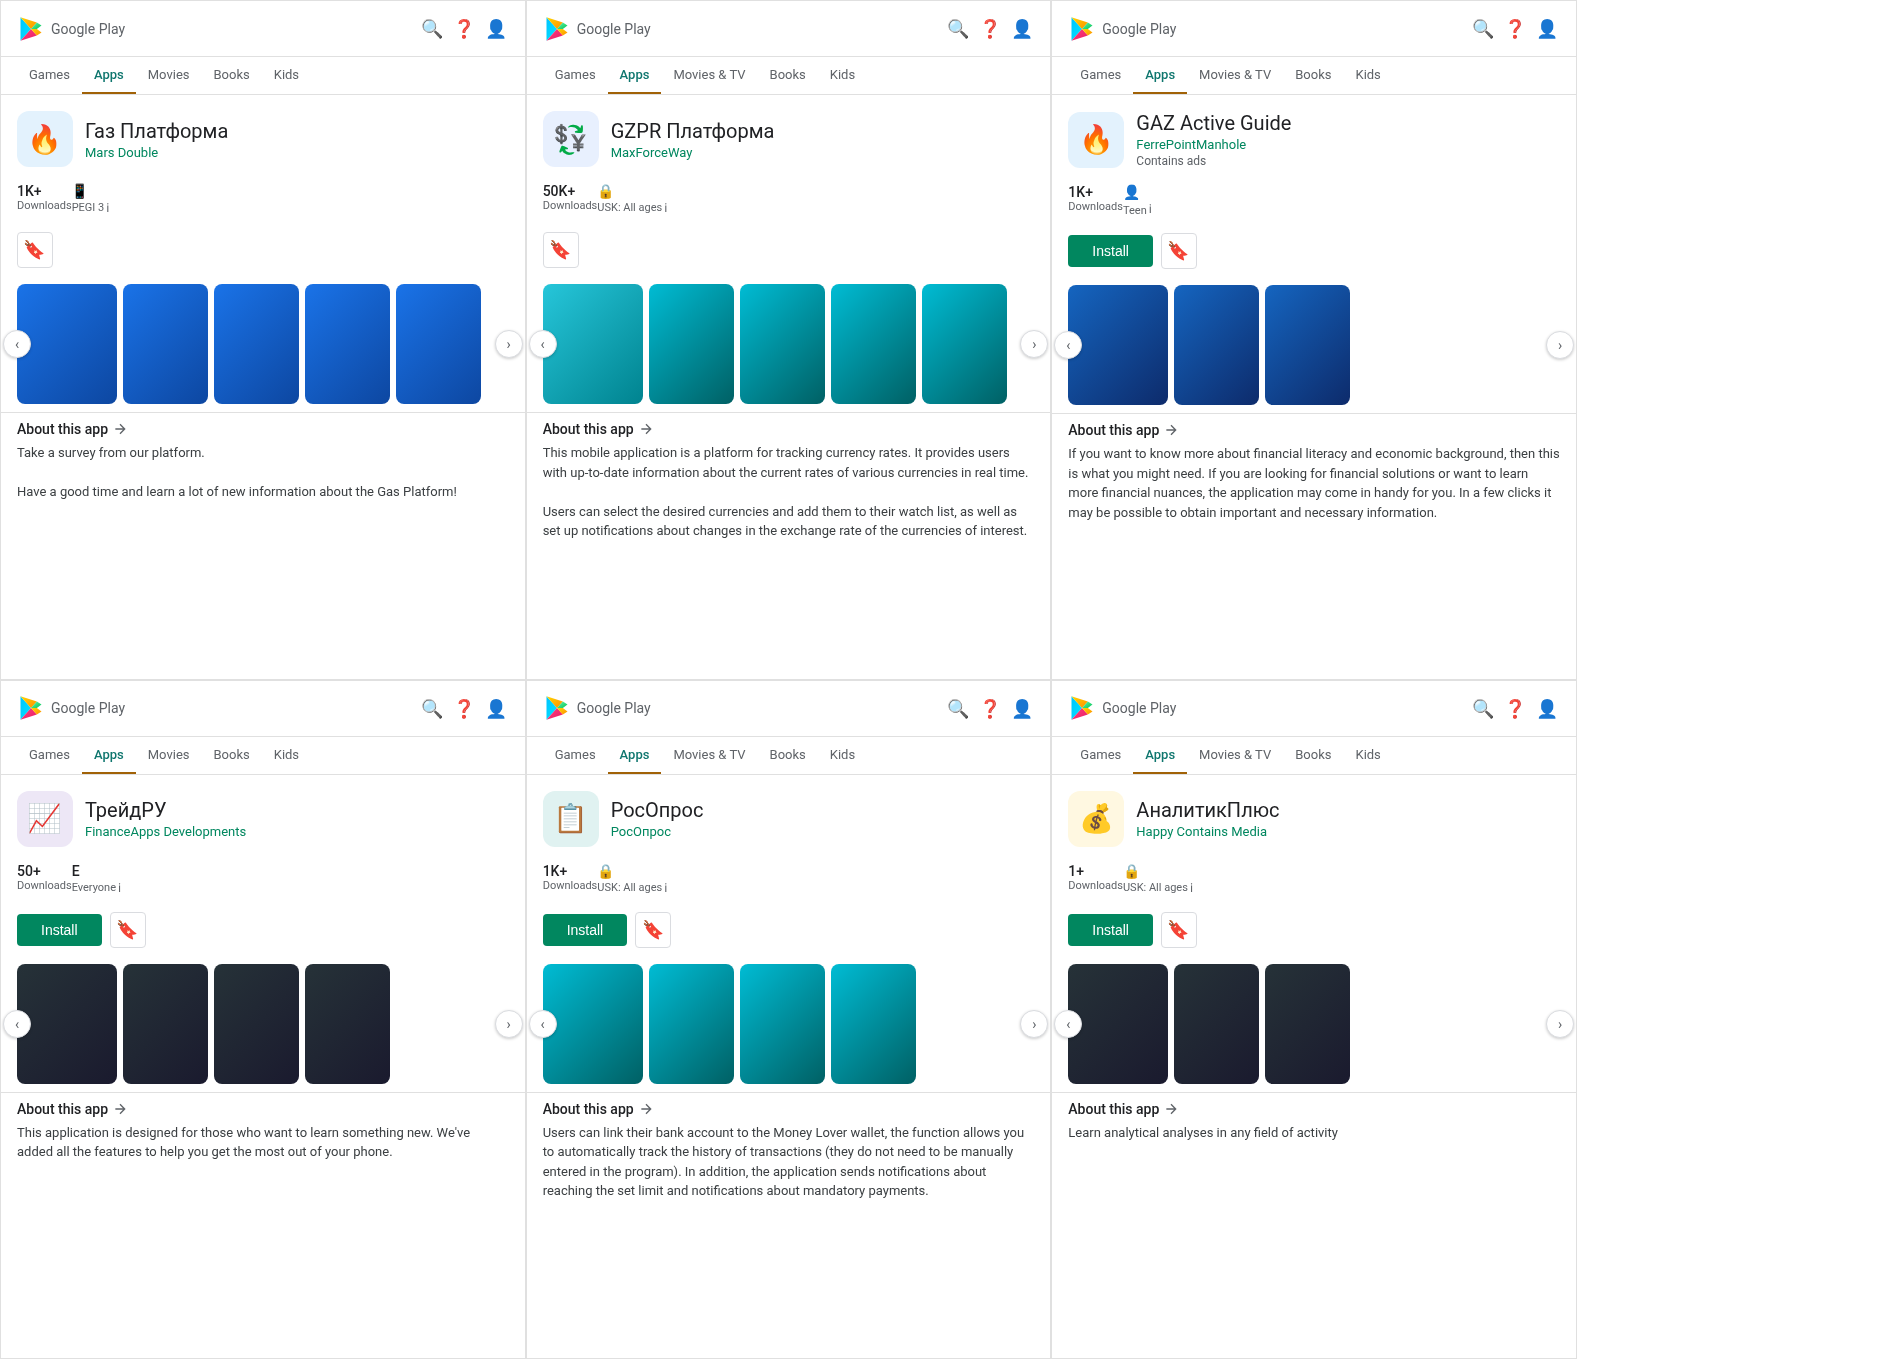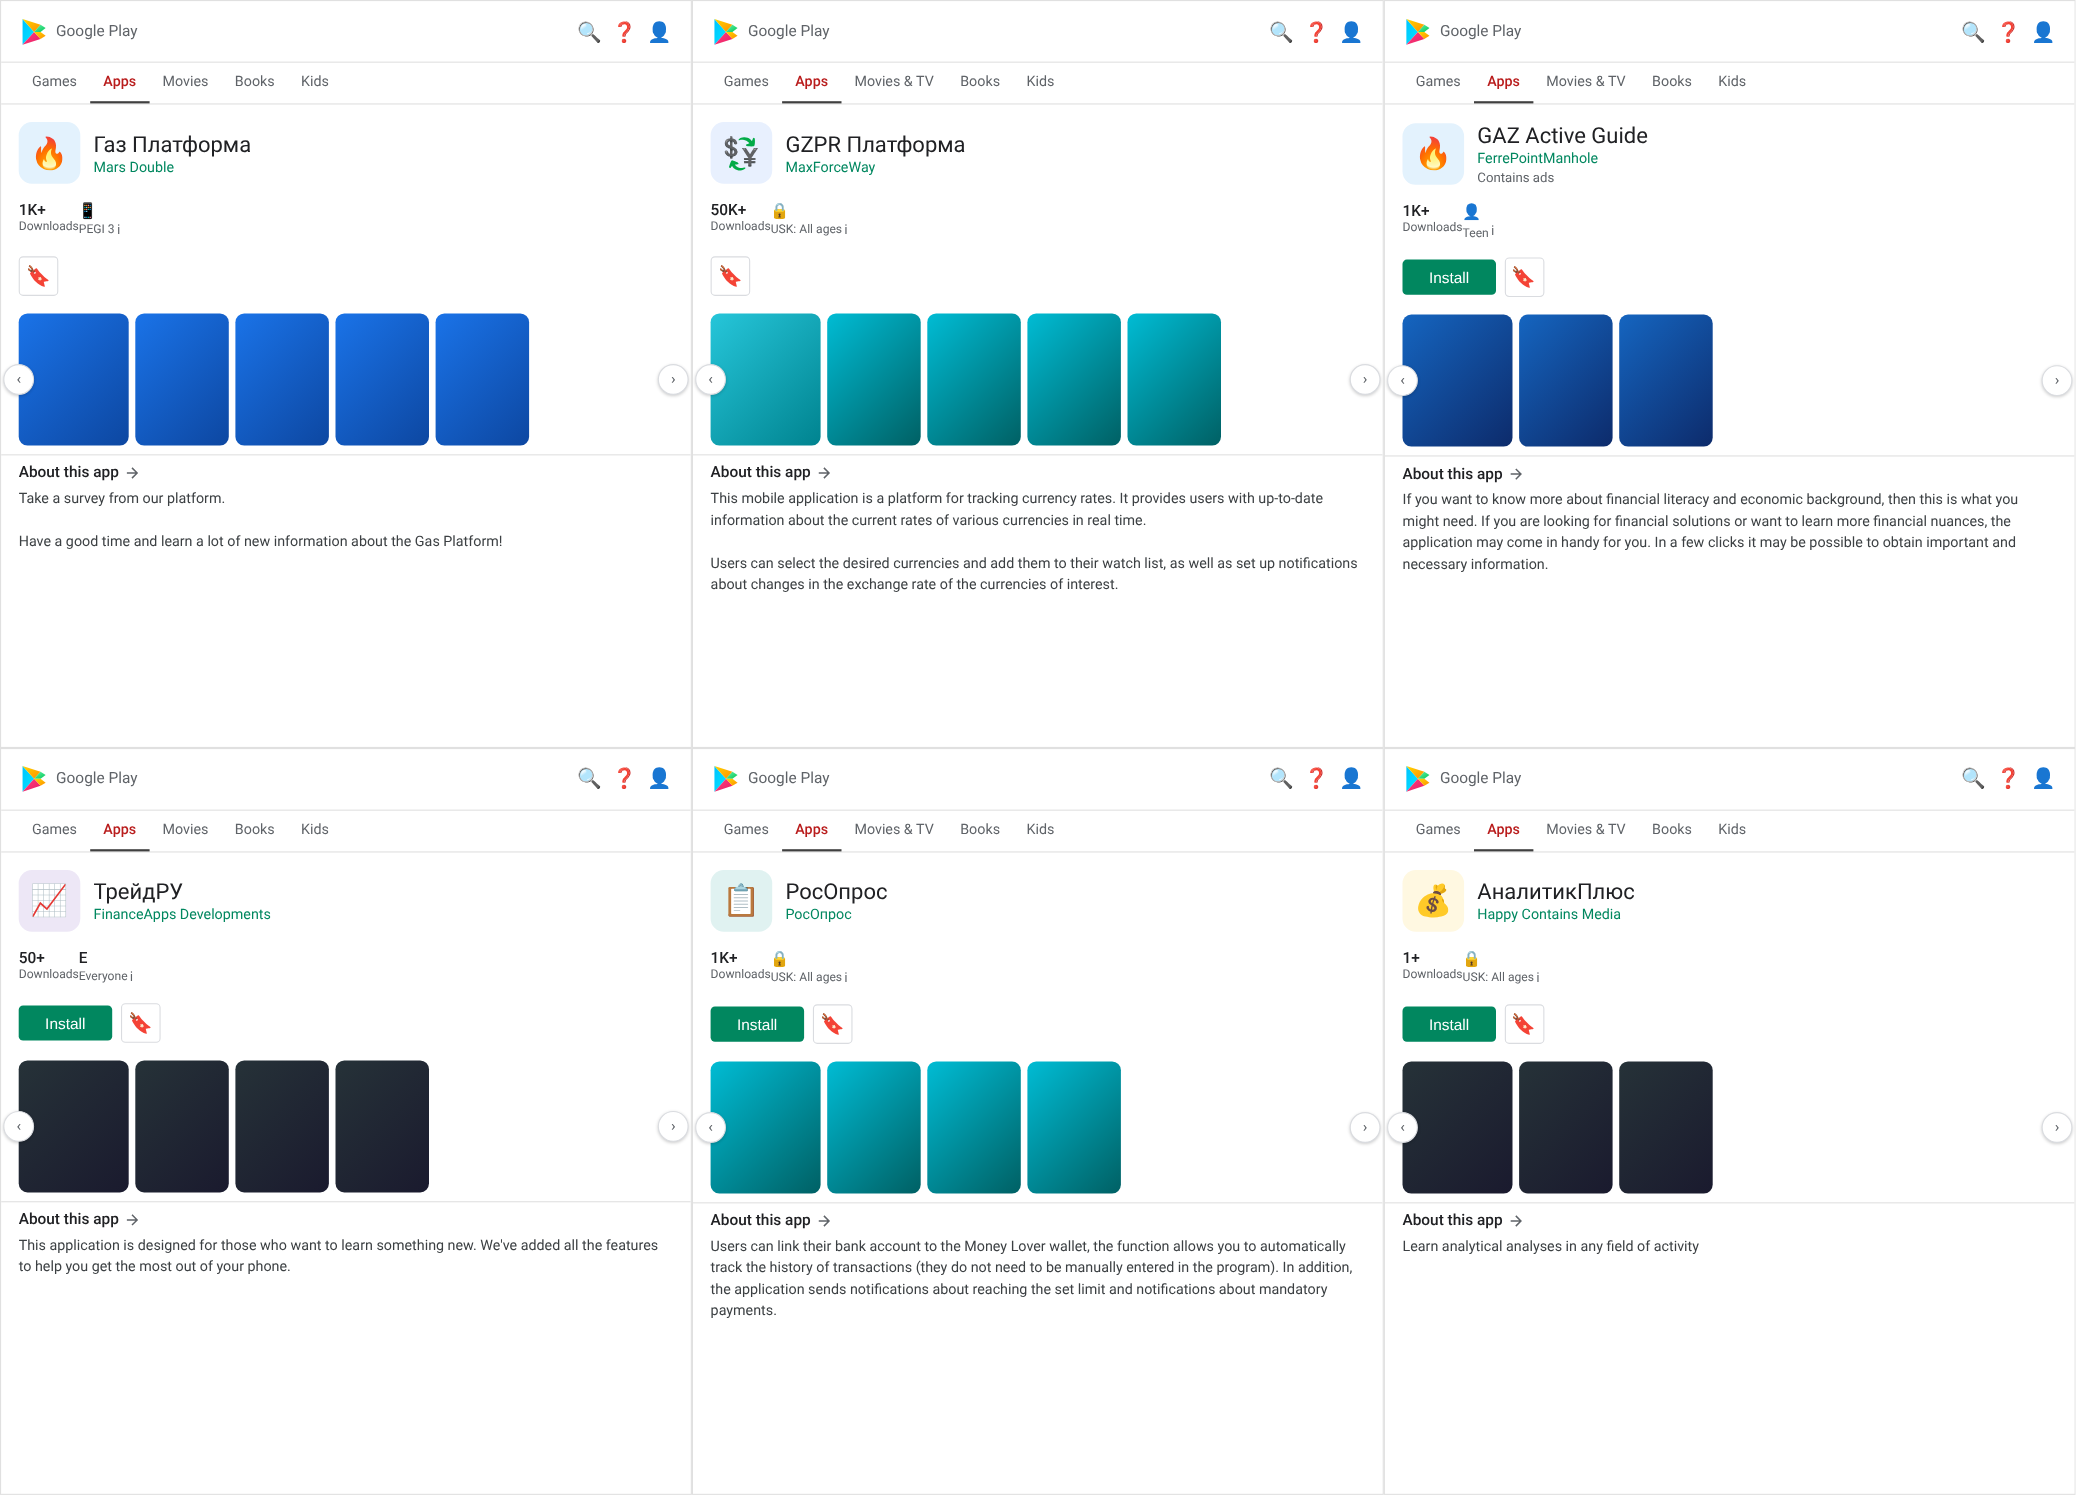--- a/index.html
+++ b/index.html
@@ -1,33 +1,33 @@
 <!DOCTYPE html>
 <html><head>
   <meta charset="utf-8">
   <style>
     * { margin: 0; padding: 0; box-sizing: border-box; }
     body { font-family: 'Roboto', Arial, sans-serif; background: #fff; font-size: 13px; color: #202124; }
 
-    .grid { display: grid; grid-template-columns: 1fr 1fr 1fr; grid-template-rows: 1fr 1fr; width: 1887px; height: 1359px; }
+    .grid { display: grid; grid-template-columns: 1fr 1fr 1fr; grid-template-rows: 1fr 1fr; width: 1577px; height: 1359px; }
 
     .panel { border: 1px solid #e0e0e0; overflow: hidden; display: flex; flex-direction: column; }
 
     
     .gp-header { display: flex; align-items: center; padding: 8px 16px; border-bottom: 1px solid #e0e0e0; height: 56px; }
     .gp-logo { display: flex; align-items: center; gap: 6px; margin-right: auto; }
     .gp-logo-icon { width: 28px; height: 28px; }
     .gp-logo-text { font-size: 14px; color: #5f6368; font-weight: 400; }
     .gp-header-icons { display: flex; gap: 8px; align-items: center; }
     .gp-header-icon { width: 24px; height: 24px; cursor: pointer; color: #5f6368; display: flex; align-items: center; justify-content: center; font-size: 18px; }
 
     
     .gp-nav { display: flex; gap: 0; padding: 0 16px; border-bottom: 1px solid #e0e0e0; }
     .gp-nav-item { padding: 10px 12px; font-size: 13px; color: #5f6368; cursor: pointer; border-bottom: 2px solid transparent; text-decoration: none; }
-    .gp-nav-item.active { color: #b91c1c; border-bottom: 2px solid #404040; font-weight: 500; }
+    .gp-nav-item.active { color: #0f766e; border-bottom: 2px solid #a16207; font-weight: 500; }
 
     
     .app-info { padding: 16px 16px 8px; display: flex; flex-direction: column; gap: 4px; }
     .app-header { display: flex; align-items: center; gap: 12px; }
     .app-title { font-size: 20px; font-weight: 400; color: #202124; }
     .app-developer { font-size: 13px; color: #01875f; cursor: pointer; }
     .app-contains-ads { font-size: 12px; color: #5f6368; }
 
     
     .app-stats { display: flex; padding: 8px 16px; }

